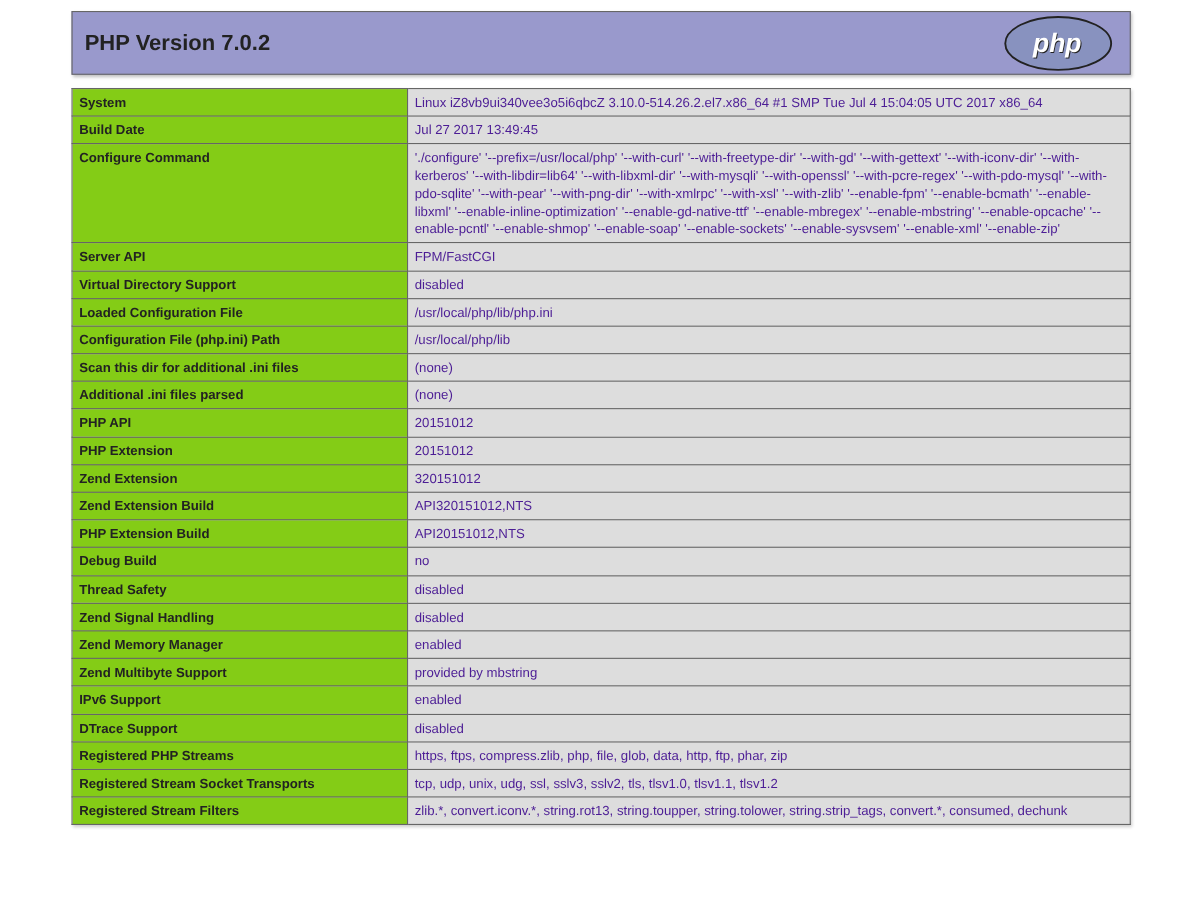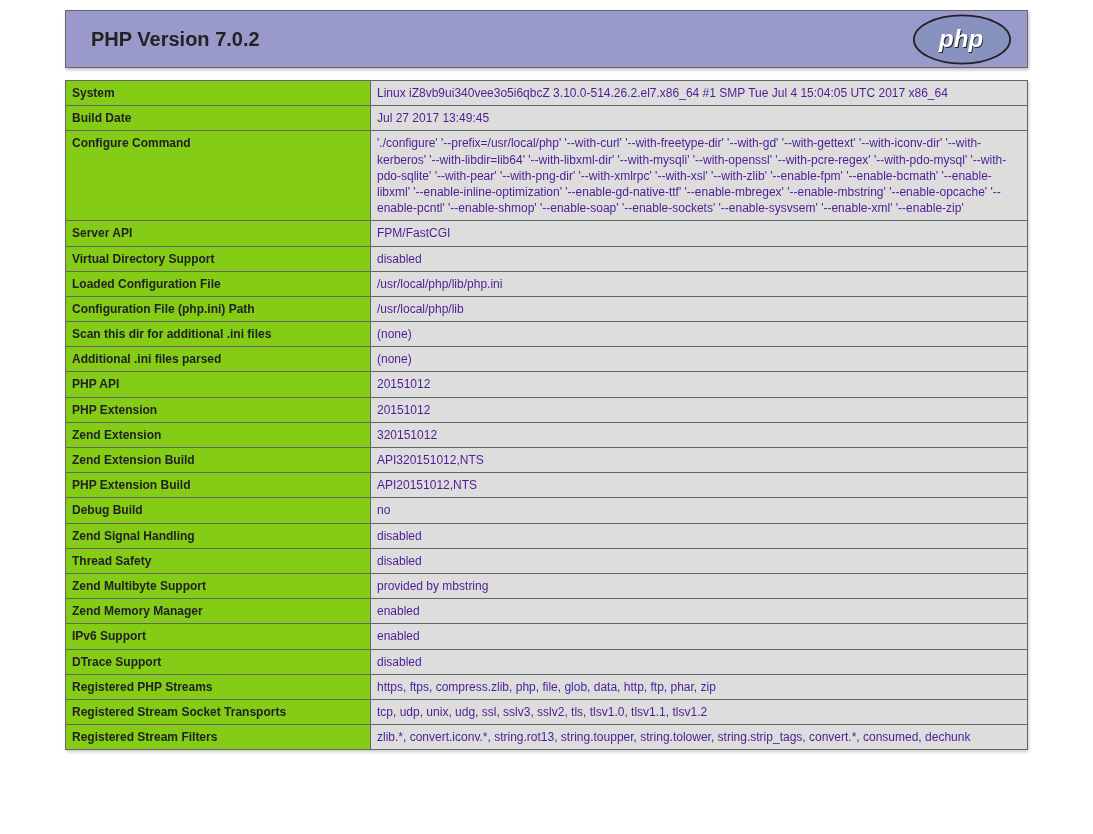--- a/index.html
+++ b/index.html
@@ -18,21 +18,21 @@
     display: flex;
     align-items: center;
     justify-content: space-between;
     padding: 0 10px;
     margin-bottom: 12px;
     box-shadow: 1px 2px 3px rgba(0,0,0,0.25);
   }
   .header h1 {
     font-size: 20px;
     font-weight: bold;
-    margin: 15px;
+    margin: 1px;
     color: #222;
   }
   .php-logo {
     width: 110px;
     height: 55px;
     display: flex;
     align-items: center;
     justify-content: center;
   }
   .php-logo svg { width: 100%; height: 100%; }
@@ -130,34 +130,34 @@
       </tr>
       <tr>
         <td class="e">PHP Extension Build</td>
         <td class="v">API20151012,NTS</td>
       </tr>
       <tr>
         <td class="e">Debug Build</td>
         <td class="v">no</td>
       </tr>
       <tr>
+        <td class="e">Thread Safety</td>
+        <td class="v">disabled</td>
+      </tr>
+      <tr>
         <td class="e">Zend Signal Handling</td>
         <td class="v">disabled</td>
       </tr>
       <tr>
-        <td class="e">Thread Safety</td>
-        <td class="v">disabled</td>
+        <td class="e">Zend Memory Manager</td>
+        <td class="v">enabled</td>
       </tr>
       <tr>
         <td class="e">Zend Multibyte Support</td>
         <td class="v">provided by mbstring</td>
-      </tr>
-      <tr>
-        <td class="e">Zend Memory Manager</td>
-        <td class="v">enabled</td>
       </tr>
       <tr>
         <td class="e">IPv6 Support</td>
         <td class="v">enabled</td>
       </tr>
       <tr>
         <td class="e">DTrace Support</td>
         <td class="v">disabled</td>
       </tr>
       <tr>

